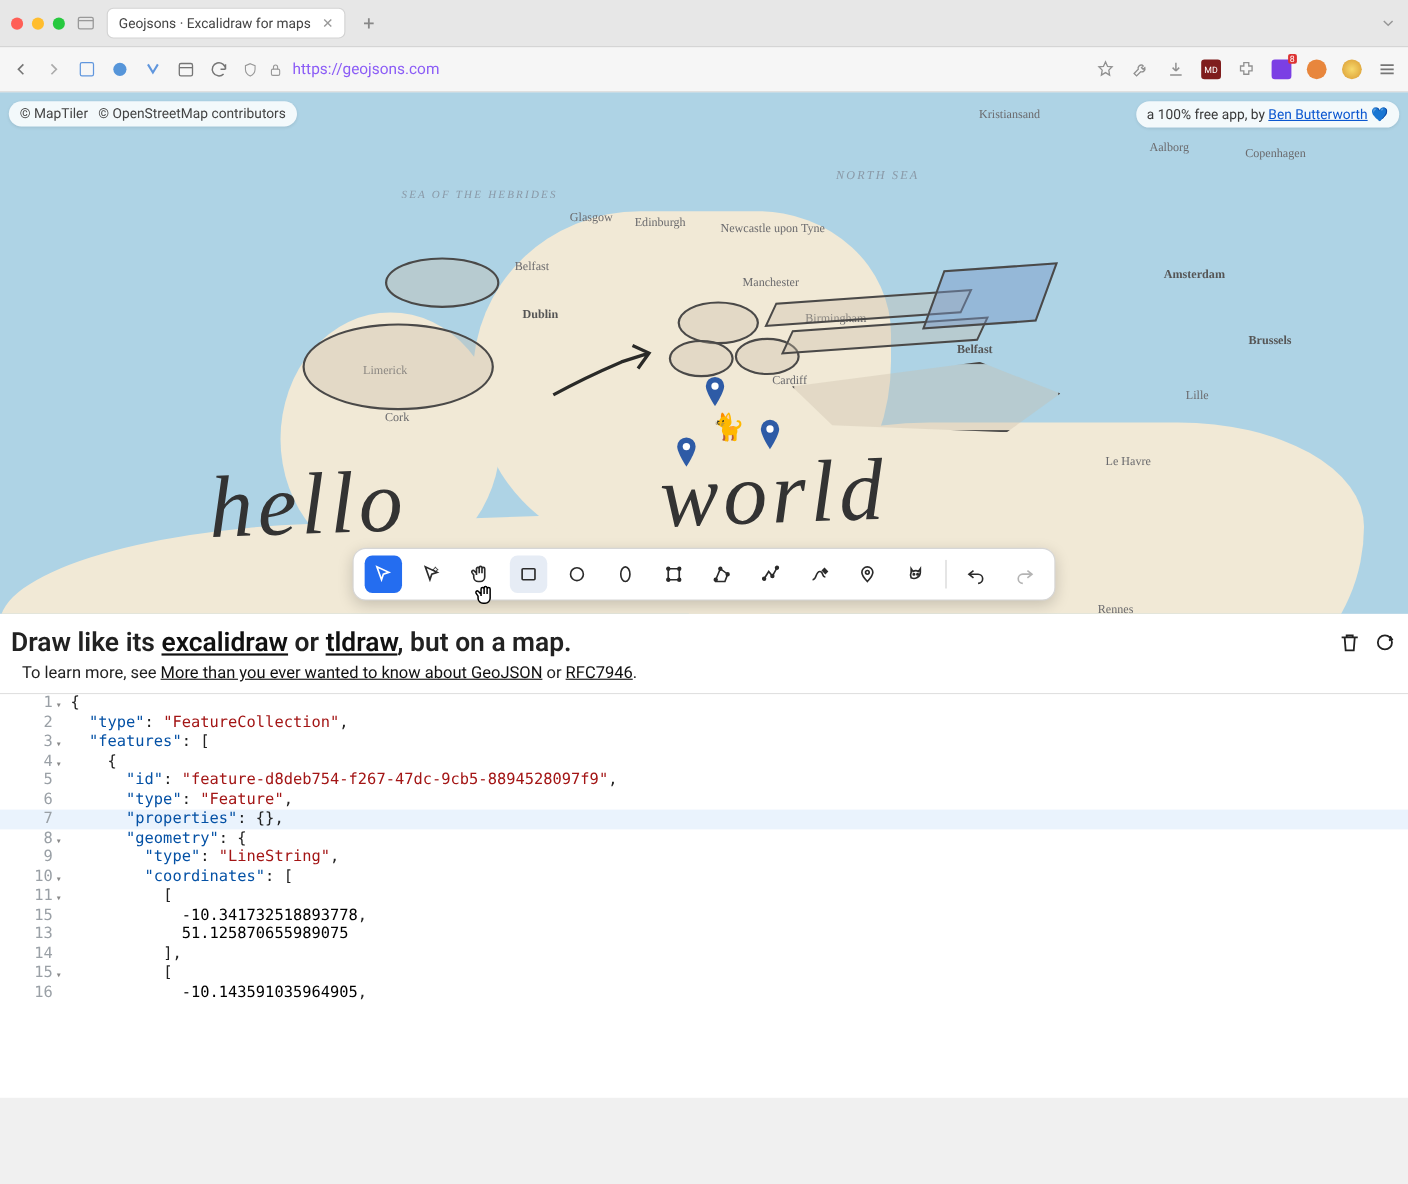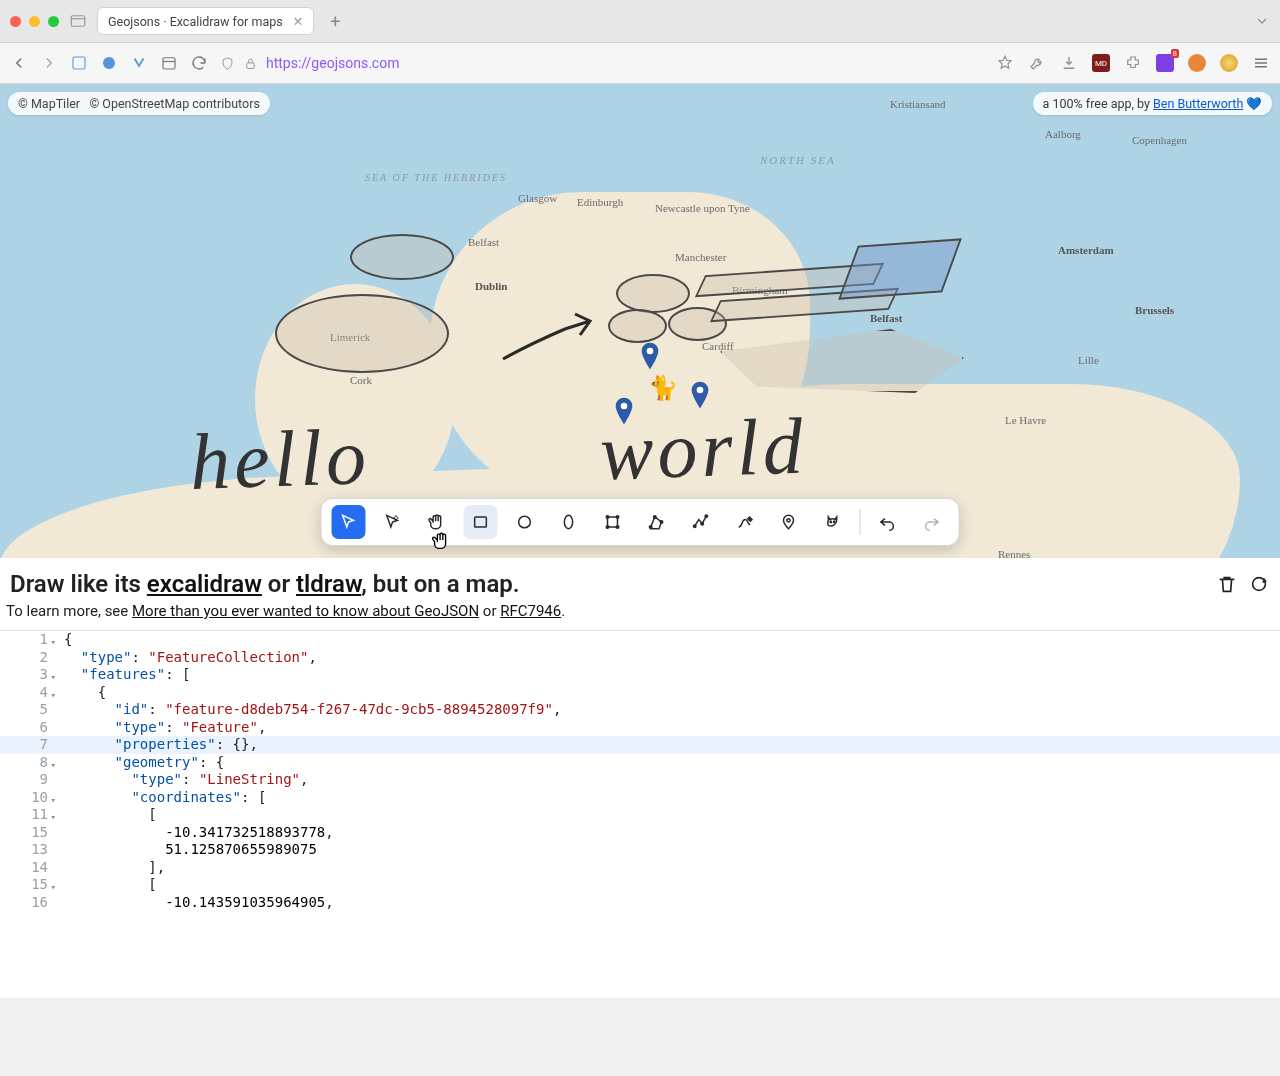--- a/index.html
+++ b/index.html
@@ -50,21 +50,21 @@
 .tool svg{width:20px;height:20px;stroke:#2b2b2b;stroke-width:1.8;fill:none}
 .tool-sep{width:1px;height:26px;background:#d0d0d0}
 .tool.disabled{opacity:.35}
 .hand-cursor{position:absolute;width:22px;height:22px;pointer-events:none}
 .lower{background:#fff;height:440px;display:flex;flex-direction:column}
 .heading{padding:12px 10px 2px;display:flex;align-items:center;gap:10px}
 .heading h2{margin:0;font-size:24px;font-weight:600}
 .heading h2 a{color:#111;text-decoration:underline}
 .heading .flex{flex:1}
 .hicon{width:22px;height:22px;stroke:#222;cursor:pointer}
-.sub{padding:2px 6px 10px;font-size:15px;color:#222}
+.sub{padding:2px 20px 10px;font-size:15px;color:#222}
 .sub a{color:#111;text-decoration:underline}
 .editor{flex:1;border-top:1px solid #e0e0e0;font-family:ui-monospace,Menlo,Consolas,monospace;font-size:14px;line-height:17.5px;overflow:hidden}
 .line{display:flex}
 .gutter{width:48px;text-align:right;color:#9aa0a6;padding-right:6px;user-select:none;position:relative}
 .fold{position:absolute;right:-2px;top:3px;font-size:9px;color:#8a8a8a}
 .code{padding-left:10px;white-space:pre}
 .hl{background:#eaf3fd}
 .k{color:#0451a5}
 .s{color:#a31515}
 .n{color:#000000}

